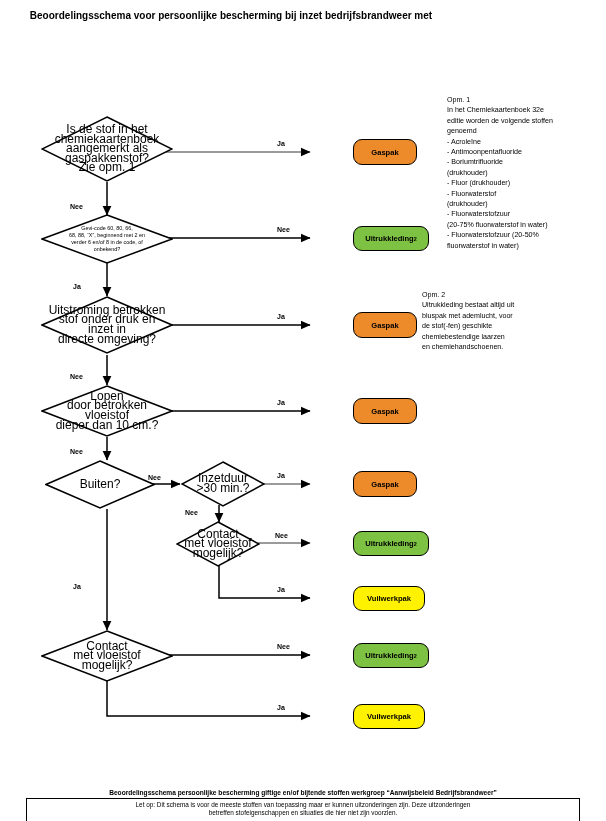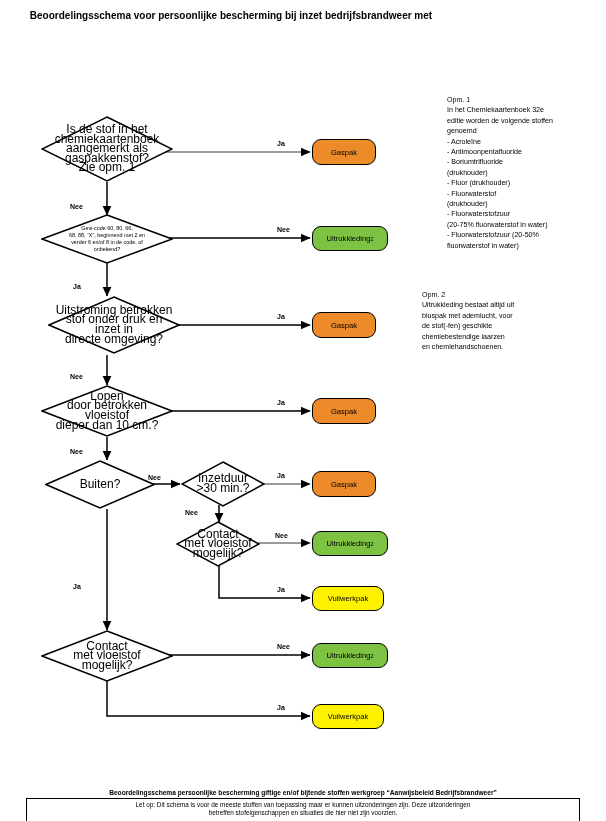--- a/index.html
+++ b/index.html
@@ -76,25 +76,26 @@
 
   
   .pill {
     position: absolute;
     display: flex;
     align-items: center;
     justify-content: center;
     border: 1.4px solid #000;
     border-radius: 9px;
     font-size: 7.6px;
-    font-weight: normal;
+    font-weight: bold;
     color: #000;
     box-sizing: border-box;
     text-align: center;
     white-space: nowrap;
+    margin-left: 41px;
   }
   .pill sup {
     font-size: 5.4px;
     vertical-align: super;
     line-height: 0;
   }
 
   
   .elabel {
     position: absolute;
@@ -211,21 +212,21 @@
       <polygon points="66,1 131,25 66,49 1,25" fill="#ffffff" stroke="#000000" stroke-width="1.5"></polygon>
     </svg>
     <div class="dtext">
       <span>Gevi-code 60, 80, 66,</span><br>
       <span>68, 88, “X”, beginnend met 2 en</span><br>
       <span>verder 6 en/of 8 in de code, of</span><br>
       <span>onbekend?</span>
     </div>
   </div>
 
-  <div class="diamond" style="left:48px; top:296px; width:132px; height:58px;">
+  <div class="diamond" style="left:41px; top:296px; width:132px; height:58px;">
     <svg class="dshape" viewBox="0 0 132 58" preserveAspectRatio="none">
       <polygon points="66,1 131,29 66,57 1,29" fill="#ffffff" stroke="#000000" stroke-width="1.5"></polygon>
     </svg>
     <div class="dtext">
       <span>Uitstroming betrokken</span><br>
       <span>stof onder druk en inzet in</span><br>
       <span>directe omgeving?</span>
     </div>
   </div>
 

